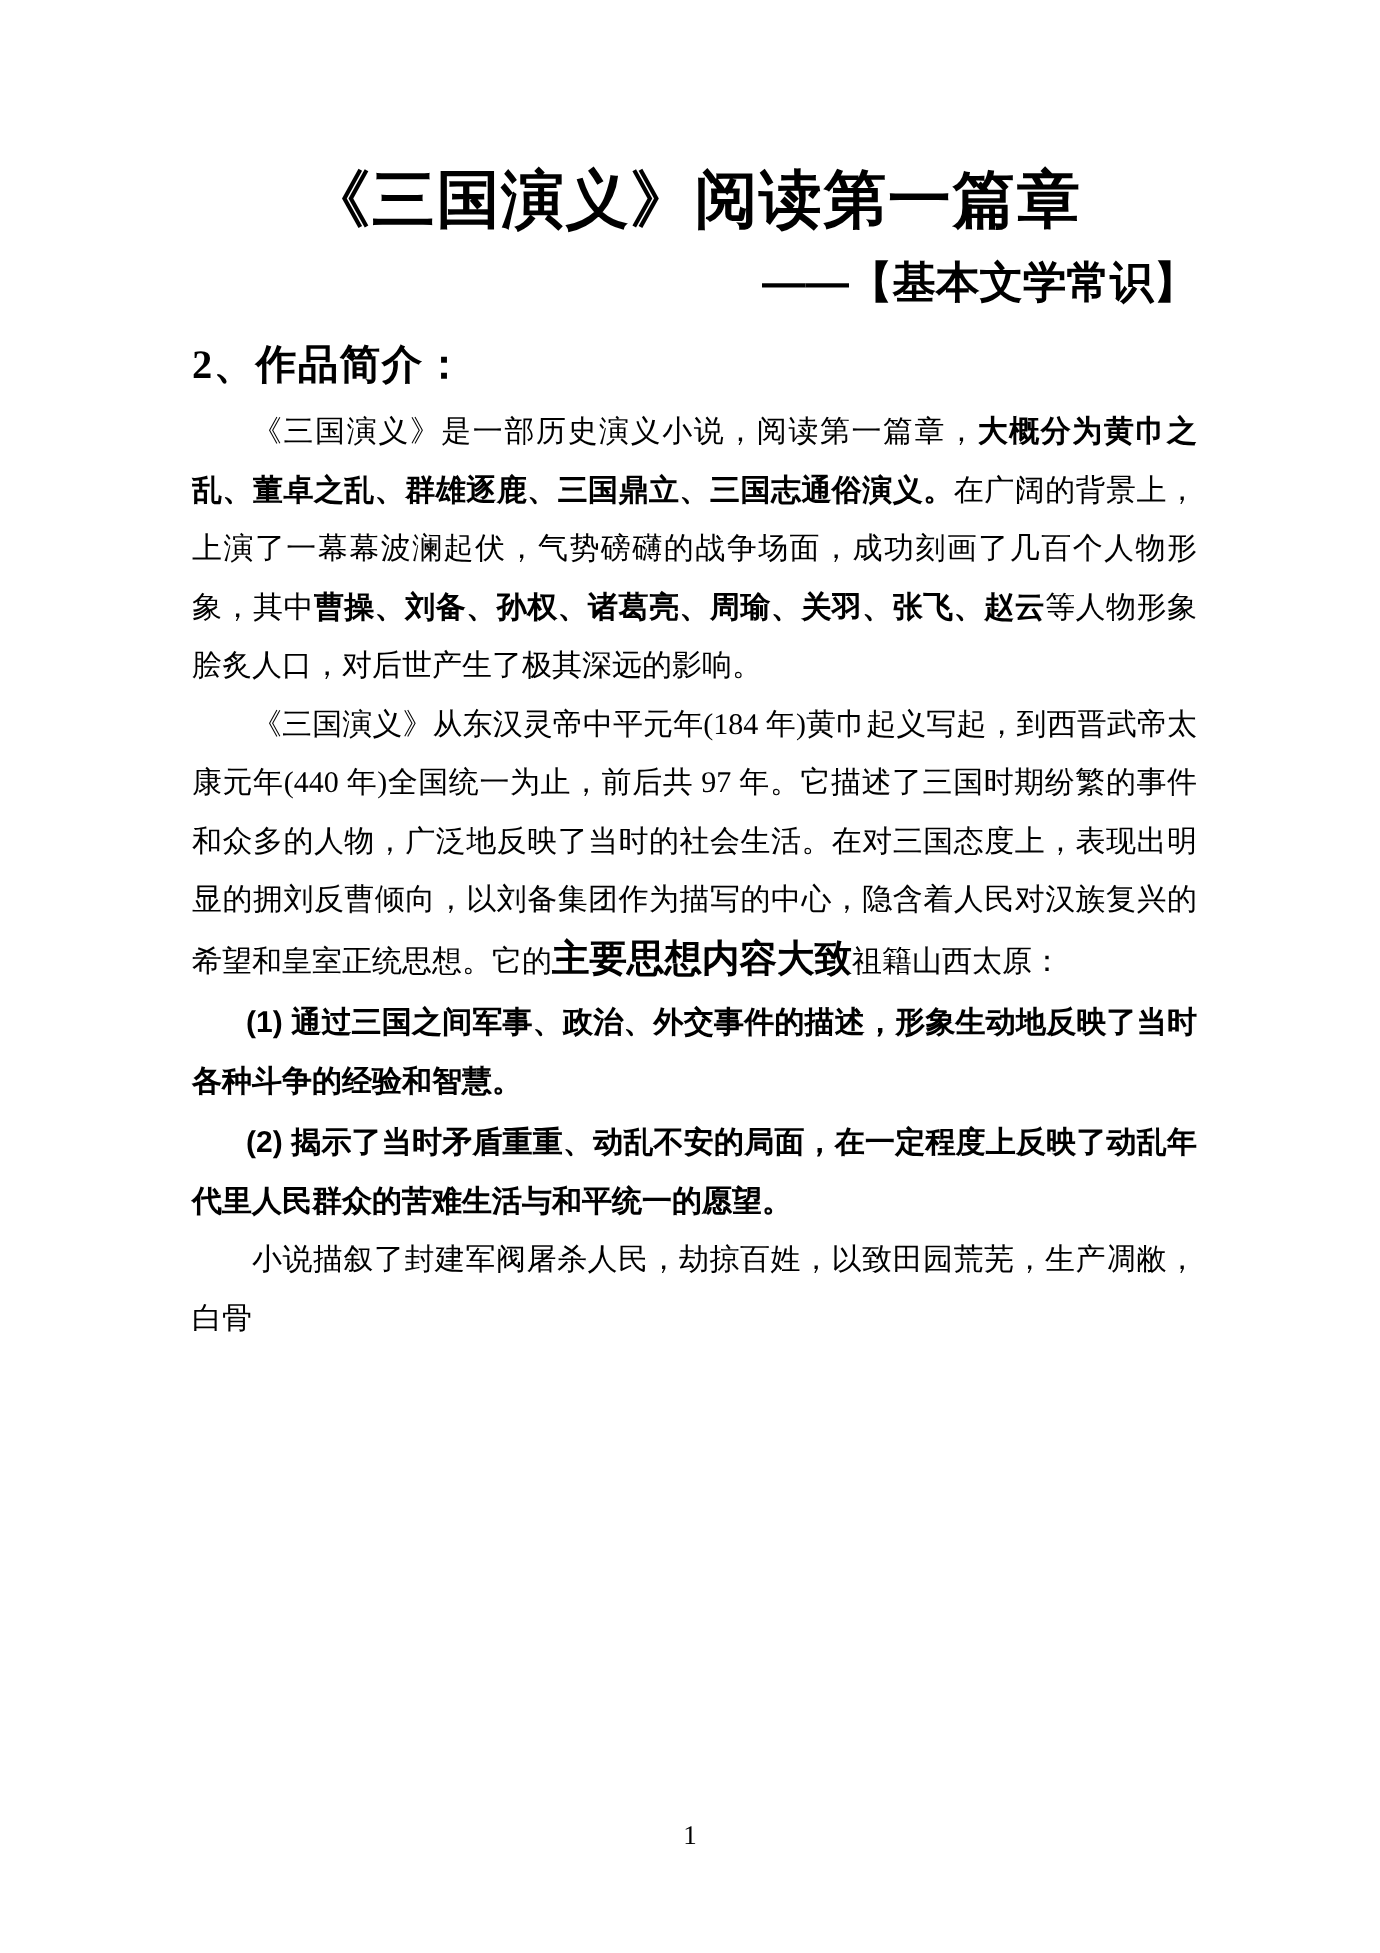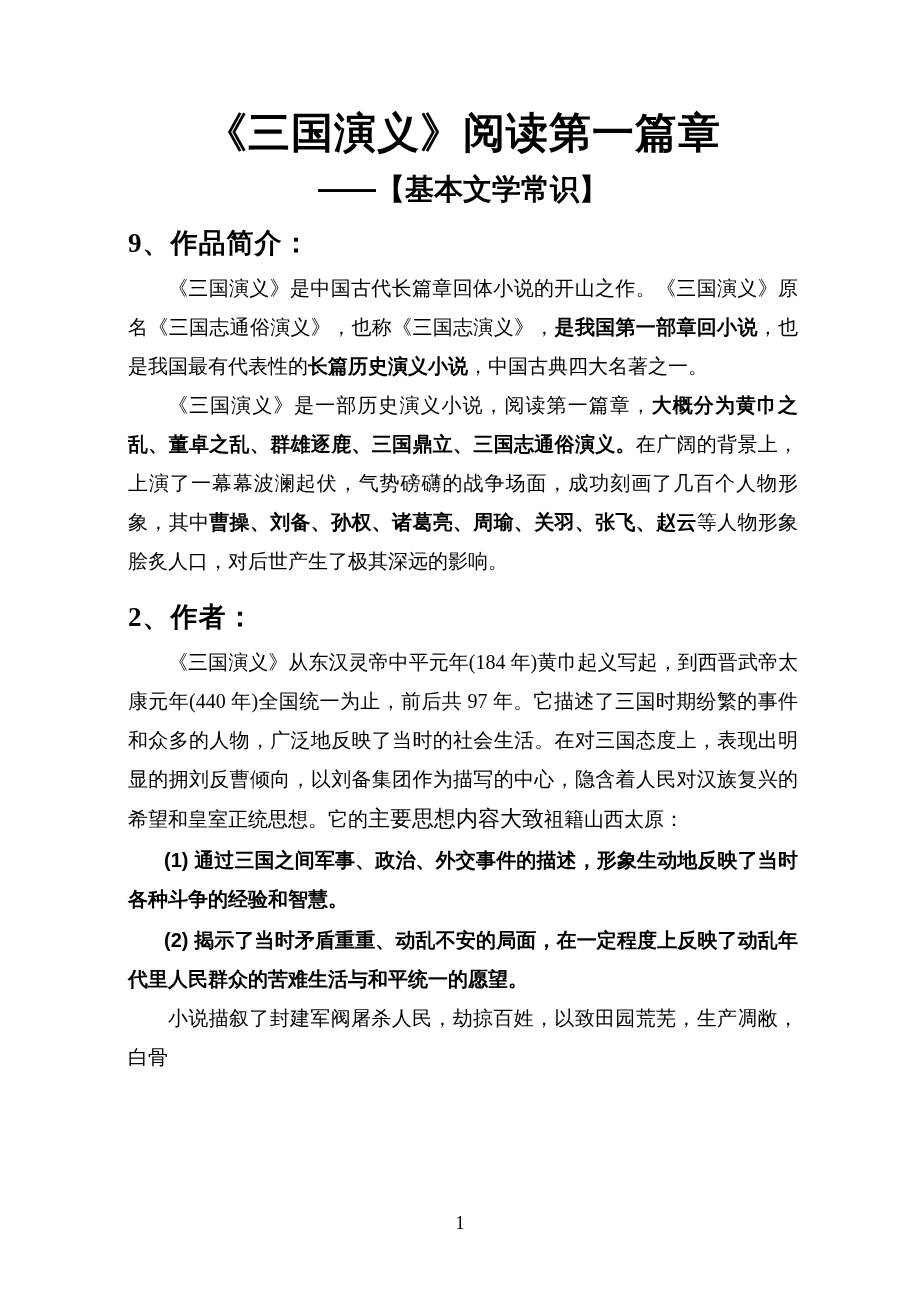--- a/index.html
+++ b/index.html
@@ -22,21 +22,21 @@
   .doc-title {
     text-align: center;
     font-family: "Liberation Sans", "DejaVu Sans", sans-serif;
     font-weight: 700;
     font-size: 42px;
     line-height: 1.2;
     letter-spacing: 1px;
     margin: 0;
   }
   .doc-subtitle {
-    text-align: center;
+    text-align: right;
     font-family: "Liberation Sans", "DejaVu Sans", sans-serif;
     font-weight: 700;
     font-size: 29px;
     line-height: 1.2;
     margin: 14px 0 0 0;
   }
   .sec-heading {
     font-family: "Liberation Serif", "DejaVu Serif", serif;
     font-weight: 700;
     font-size: 27px;
@@ -52,23 +52,23 @@
     text-indent: 2em;
   }
   p.body.no-indent {
     text-indent: 0.4em;
   }
   .b {
     font-weight: 700;
     font-family: "Liberation Sans", "DejaVu Sans", sans-serif;
   }
   .b-lg {
-    font-weight: 400;
+    font-weight: 700;
     font-family: "Liberation Sans", "DejaVu Sans", sans-serif;
-    font-size: 22px;
+    font-size: 25px;
   }
   p.item {
     font-size: 20px;
     line-height: 39px;
     margin: 2px 0 0 0;
     text-align: justify;
     text-indent: 1.8em;
     font-weight: 700;
     font-family: "Liberation Sans", "DejaVu Sans", sans-serif;
   }
@@ -83,27 +83,25 @@
   }
 </style>
 </head>
 <body>
 
 <div class="page">
 
   <h1 class="doc-title">《三国演义》阅读第一篇章</h1>
   <h2 class="doc-subtitle">——【基本文学常识】</h2>
 
-  <div class="sec-heading">9、作品简介：</div>
+  <div class="sec-heading">2、作品简介：</div>
 
-  <p class="body"><span>《三国演义》是中国古代长篇章回体小说的开山之作。《三国演义》原名《三国志通俗演义》，也称《三国志演义》，</span><span class="b">是我国第一部章回小说</span><span>，也是我国最有代表性的</span><span class="b">长篇历史演义小说</span><span>，中国古典四大名著之一。</span></p>
 
   <p class="body"><span>《三国演义》是一部历史演义小说，阅读第一篇章，</span><span class="b">大概分为黄巾之乱、董卓之乱、群雄逐鹿、三国鼎立、三国志通俗演义。</span><span>在广阔的背景上，上演了一幕幕波澜起伏，气势磅礴的战争场面，成功刻画了几百个人物形象，其中</span><span class="b">曹操、刘备、孙权、诸葛亮、周瑜、关羽、张飞、赵云</span><span>等人物形象脍炙人口，对后世产生了极其深远的影响。</span></p>
 
-  <div class="sec-heading">2、作者：</div>
 
 
 
   <p class="body"><span>《三国演义》从东汉灵帝中平元年(184 年)黄巾起义写起，到西晋武帝太康元年(440 年)全国统一为止，前后共 97 年。它描述了三国时期纷繁的事件和众多的人物，广泛地反映了当时的社会生活。在对三国态度上，表现出明显的拥刘反曹倾向，以刘备集团作为描写的中心，隐含着人民对汉族复兴的希望和皇室正统思想。它的</span><span class="b-lg">主要思想内容大致</span><span>祖籍山西太原：</span></p>
 
   <p class="item">(1) 通过三国之间军事、政治、外交事件的描述，形象生动地反映了当时各种斗争的经验和智慧。</p>
 
   <p class="item">(2) 揭示了当时矛盾重重、动乱不安的局面，在一定程度上反映了动乱年代里人民群众的苦难生活与和平统一的愿望。</p>
 
   <p class="body">小说描叙了封建军阀屠杀人民，劫掠百姓，以致田园荒芜，生产凋敝，白骨</p>

